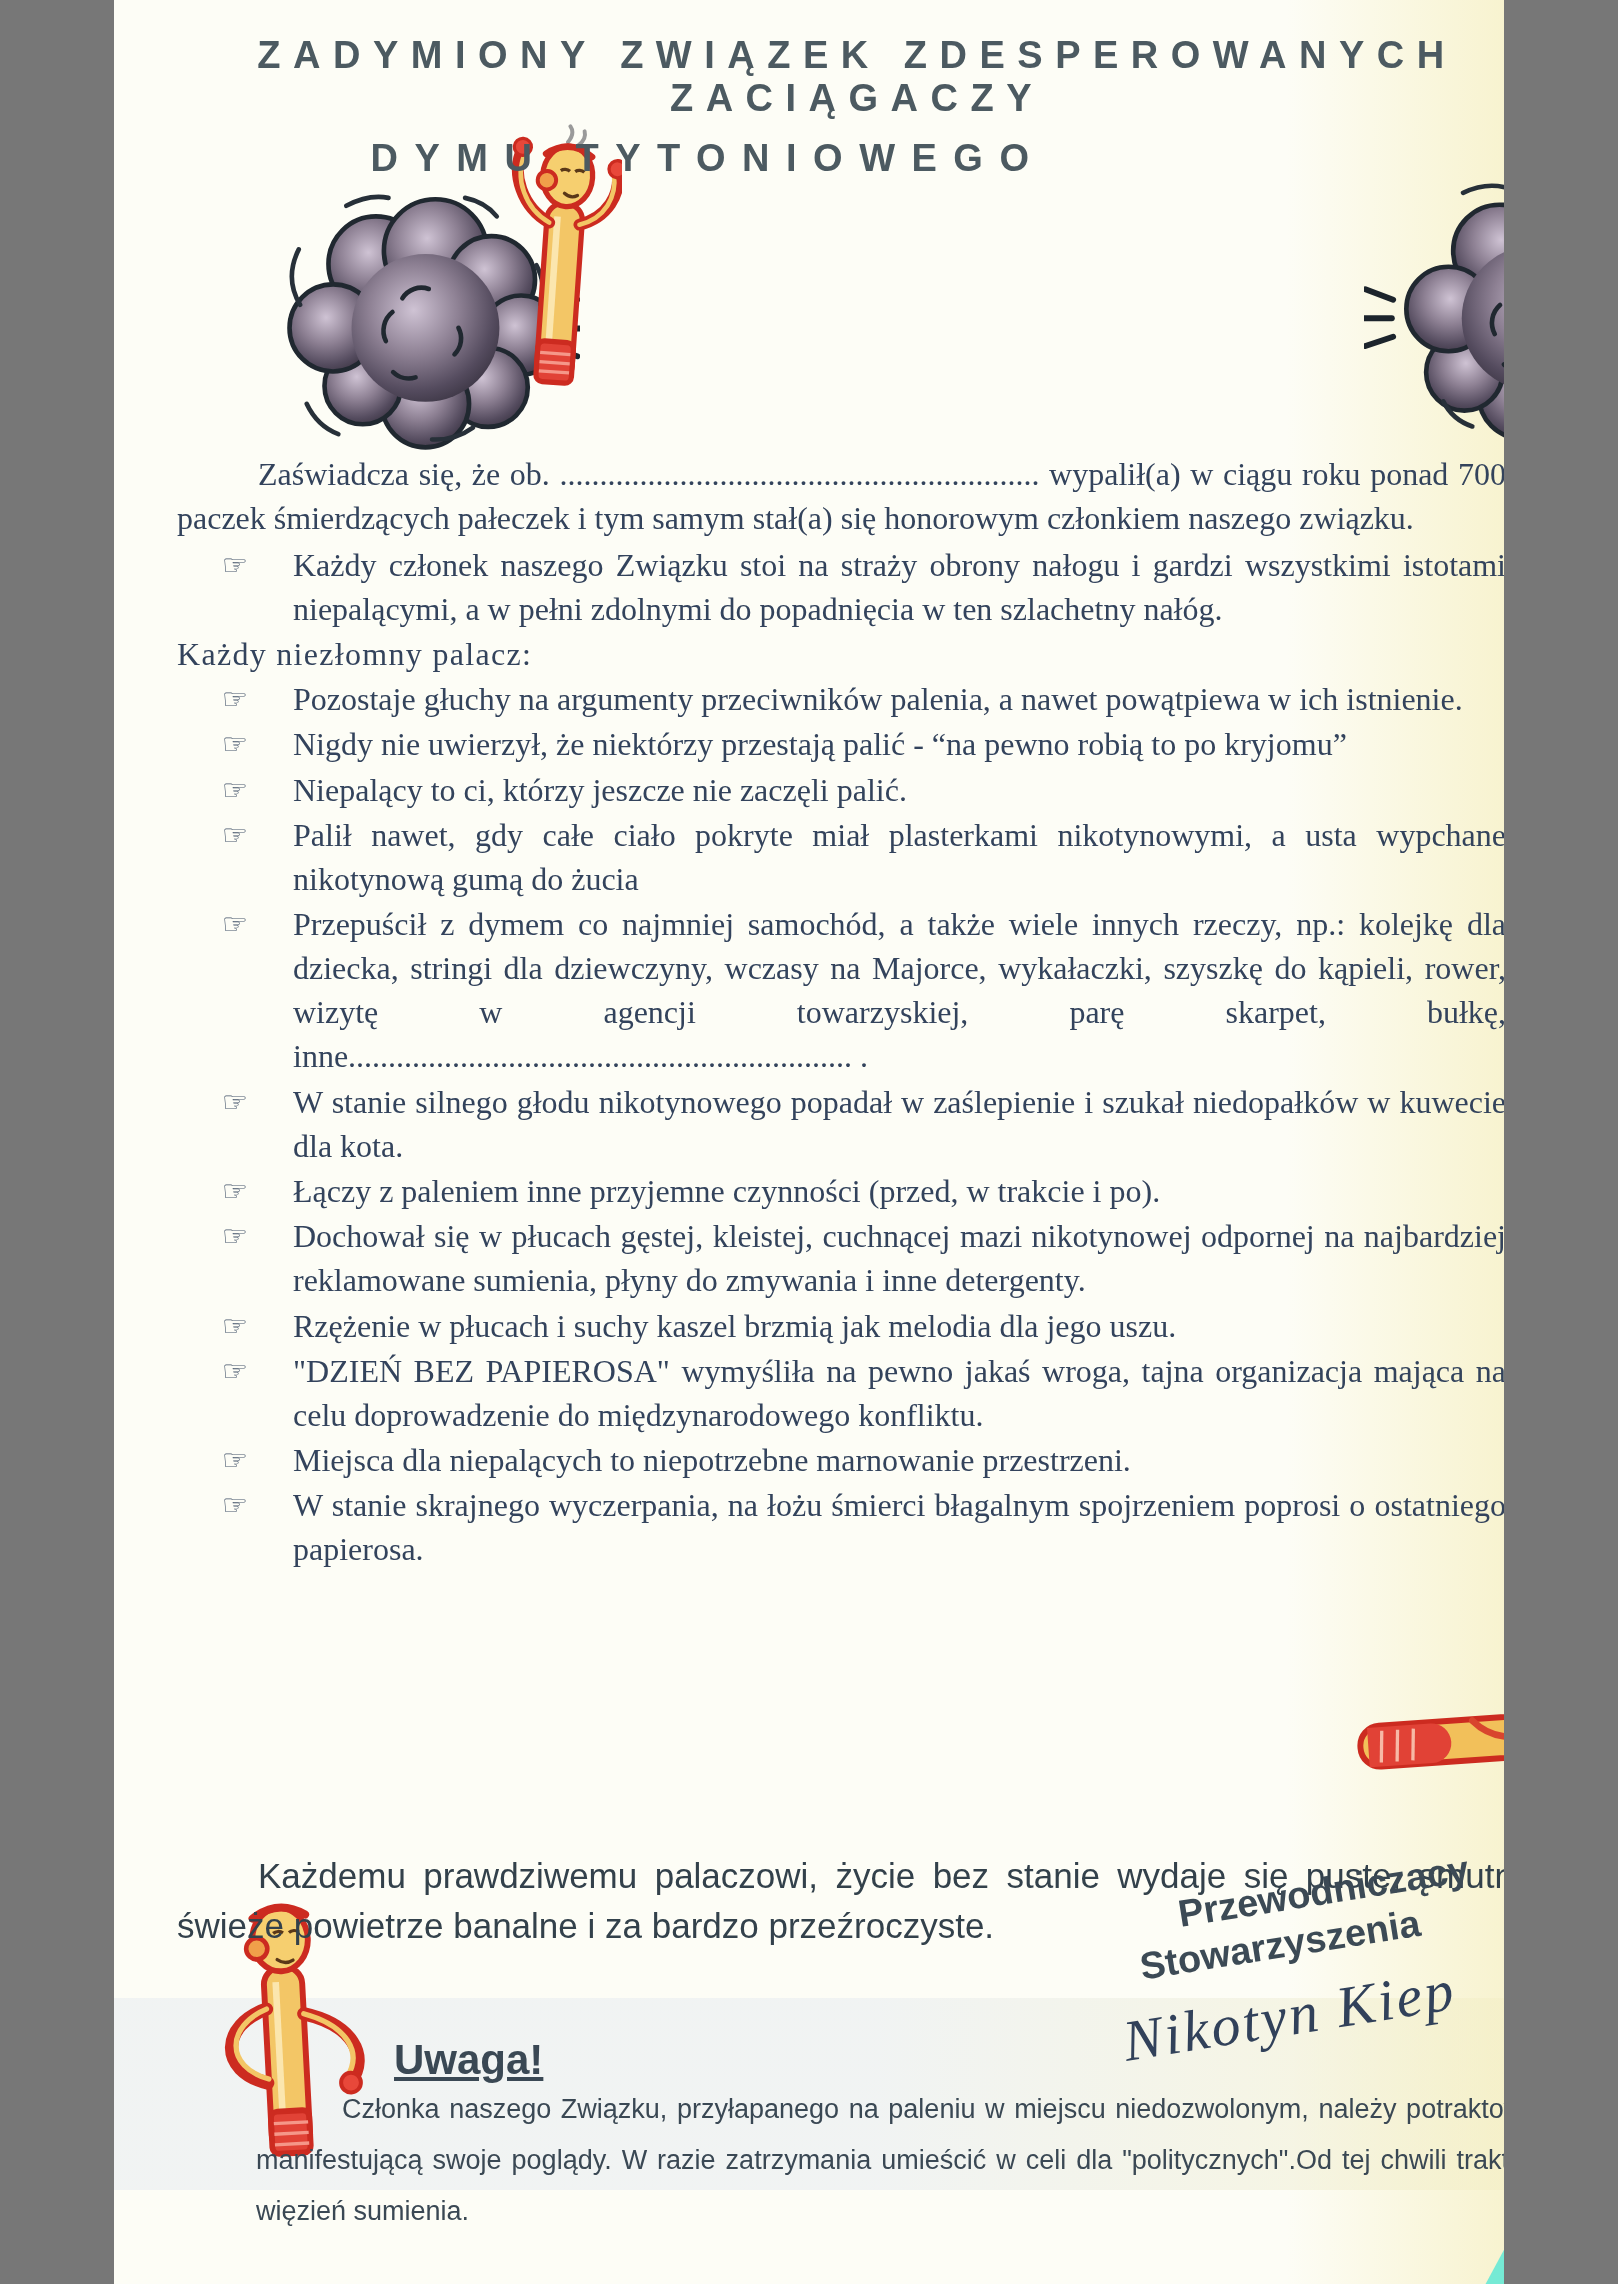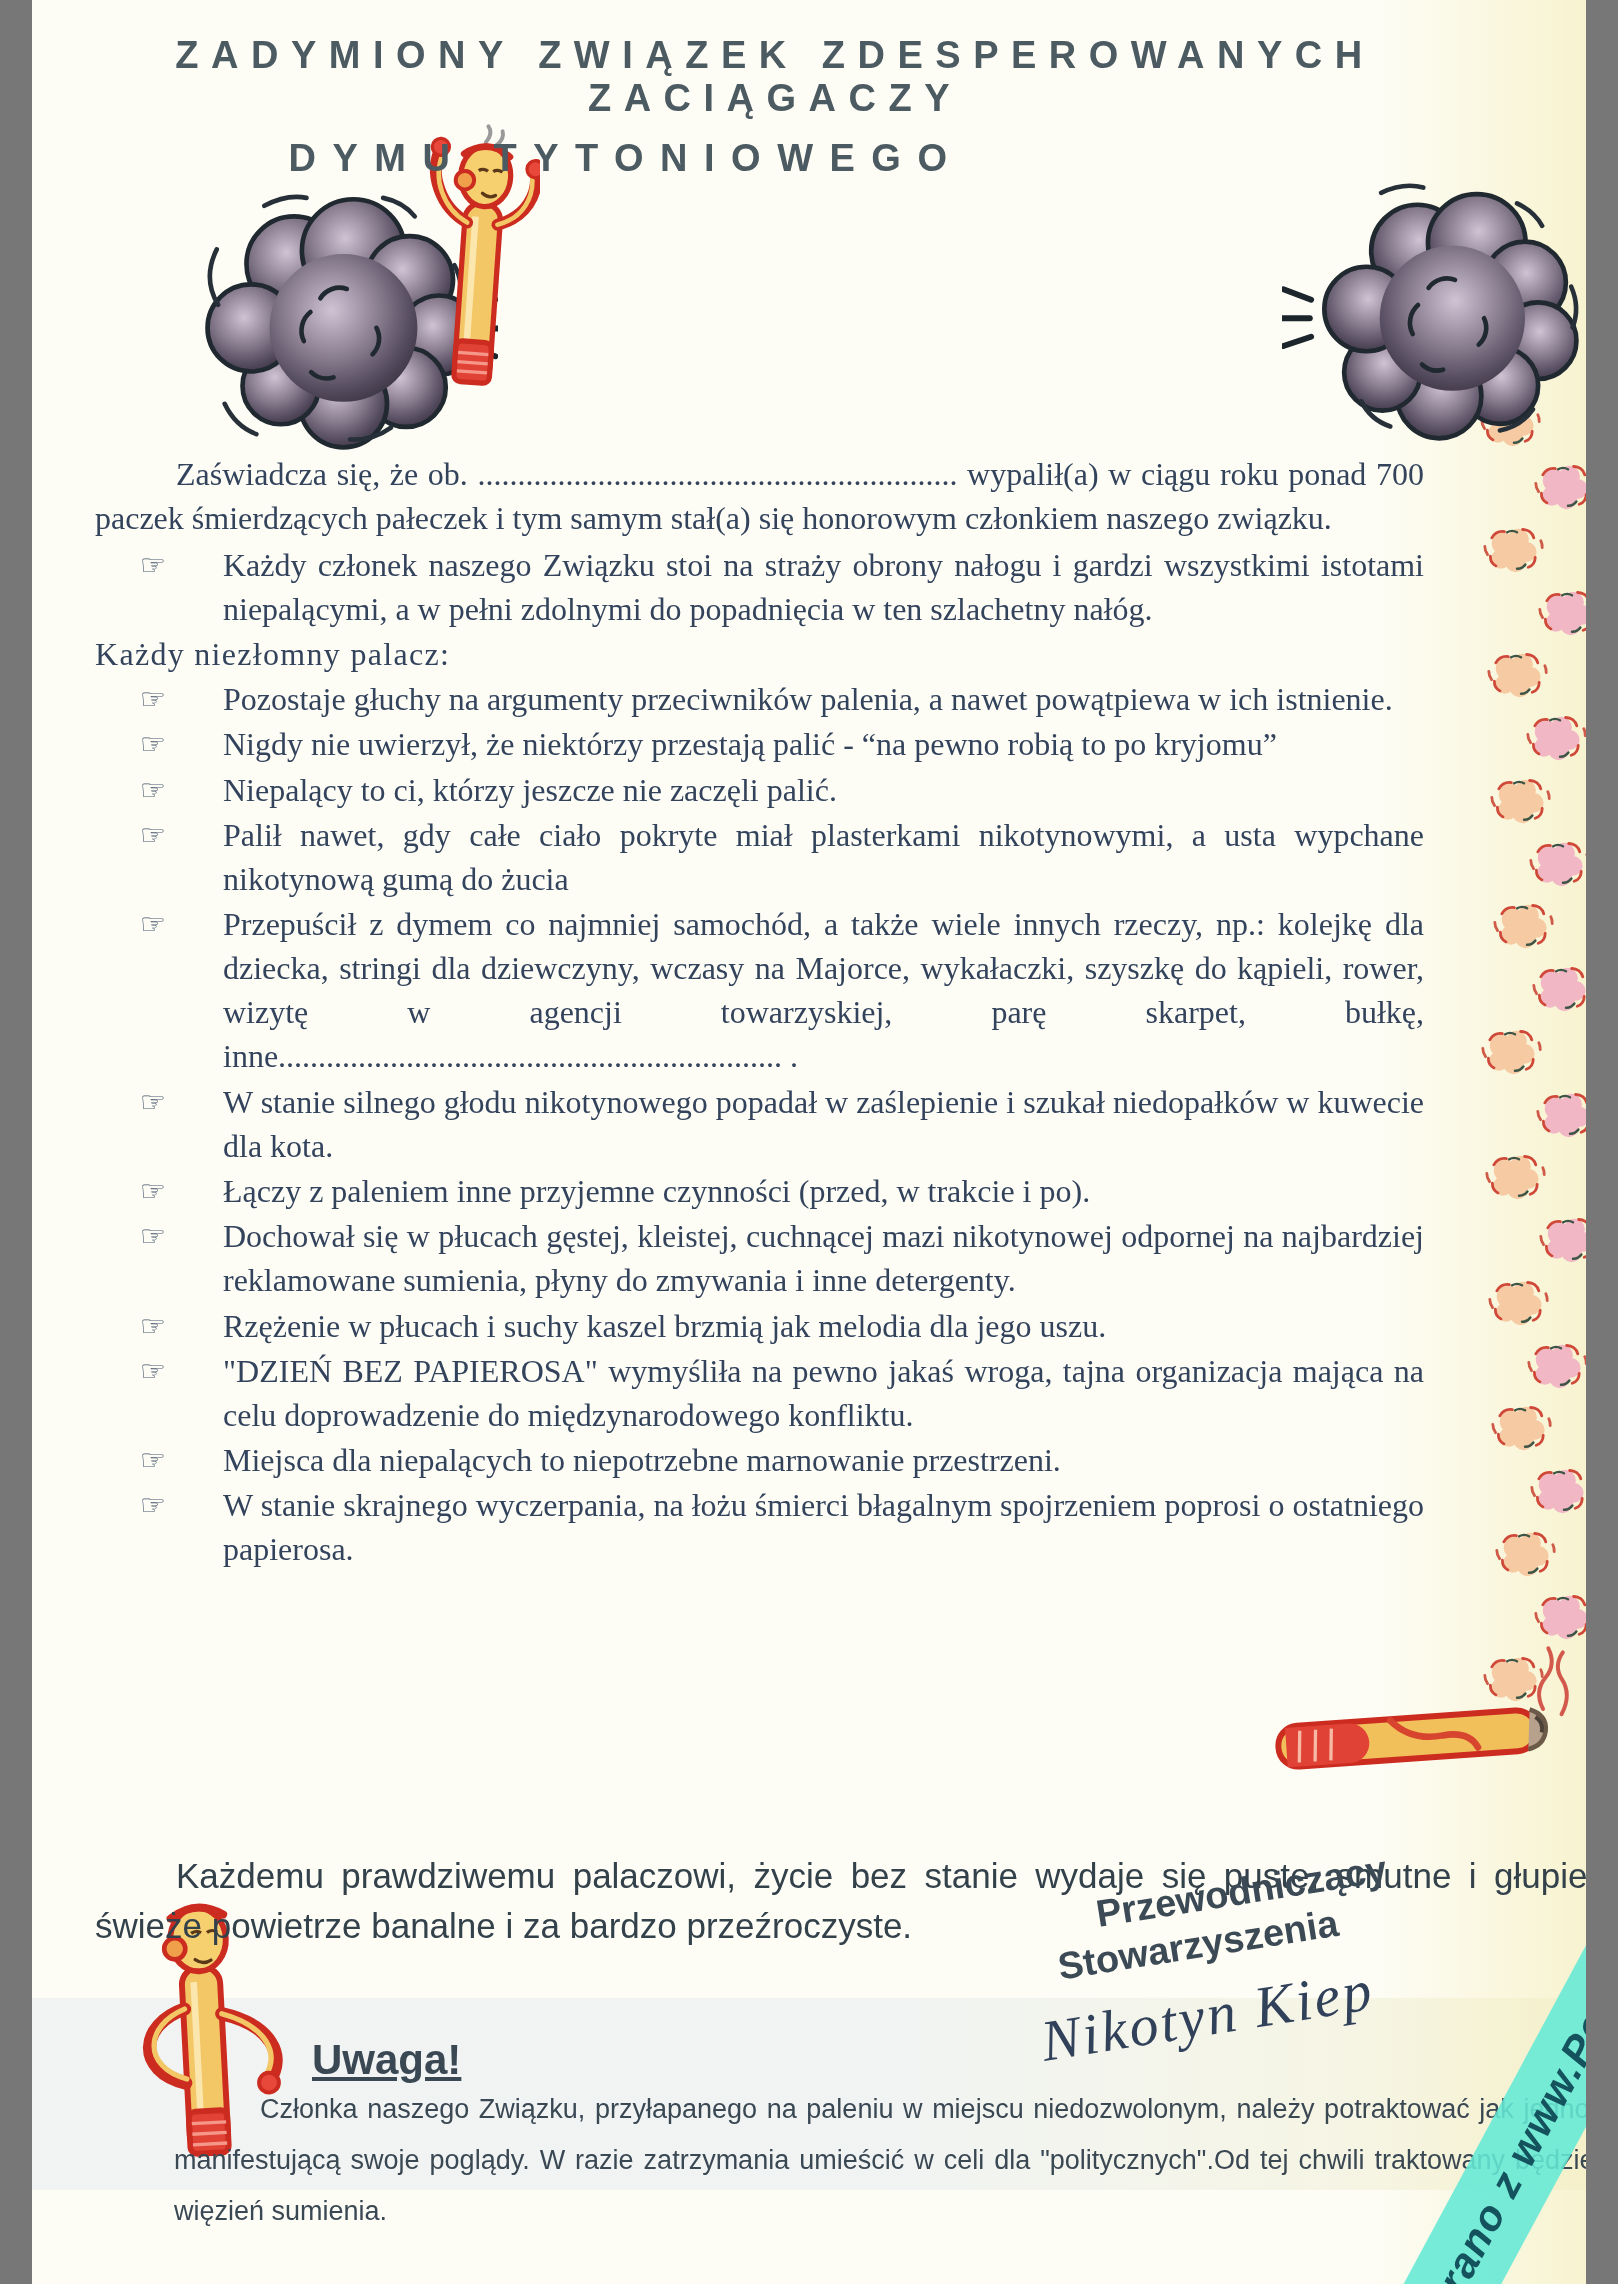--- a/index.html
+++ b/index.html
@@ -1,19 +1,19 @@
 <!DOCTYPE html>
 <html style="font-size:10.6px"><head>
 <meta charset="utf-8">
 <style>
   html,body{margin:0;padding:0;}
   body{background:#777;}
   .page{
     position:relative;
-    width:1554px;height:2284px;
+    width:1390px;height:2284px;
     margin:0 auto;
     background:#fdfdf6;
     overflow:hidden;
     font-family:"Liberation Serif", serif;
   }
   
   .tint-right{position:absolute;top:0;right:0;width:218px;height:100%;
     background:linear-gradient(to right, rgba(246,240,196,0), rgba(244,236,182,.6));
     z-index:1;pointer-events:none;}
   .tint-bottom{position:absolute;left:0;top:1998px;width:100%;height:192px;
@@ -30,21 +30,21 @@
     color:#3b4850;transform:scaleX(.93) scaleY(1.06);transform-origin:center top;letter-spacing:-2.6px;}
   .title-sub{font-family:"DejaVu Sans", sans-serif;font-weight:bold;font-size:99px;line-height:1;
     color:#414e58;letter-spacing:8px;margin-top:5.3px;transform:rotate(-1deg);}
   
   .content{position:absolute;left:63px;top:452px;width:1329px;z-index:10;
     font-size:32px;line-height:44px;color:#33435c;}
   .intro{text-align:justify;text-indent:81px;margin:0 0 2.6px 0;}
   .bullet{display:flex;margin:0 0 1.3px 0;}
   .hand{flex:none;width:116px;padding-left:45px;box-sizing:border-box;
     font-family:"DejaVu Sans", sans-serif;font-size:29px;color:#44546a;line-height:44px;}
-  .btext{flex:1;text-align:justify;margin-left:12px;}
+  .btext{flex:1;text-align:justify;}
   .list-heading{margin:1.3px 0;letter-spacing:1.3px;}
   
   .closing{position:absolute;left:63px;top:1816px;width:1539px;z-index:10;
     font-family:"Liberation Sans", sans-serif;font-size:35px;line-height:50px;
     color:#33414b;text-align:justify;text-indent:81px;}
   
   .sig{position:absolute;left:1020px;top:1864px;width:436px;z-index:11;}
   .sig-role{transform:rotate(-9deg);font-family:"Liberation Sans", sans-serif;
     font-weight:bold;font-size:38px;line-height:46px;color:#3c4a55;}
   .sig-role .r1{margin-left:46px;}

